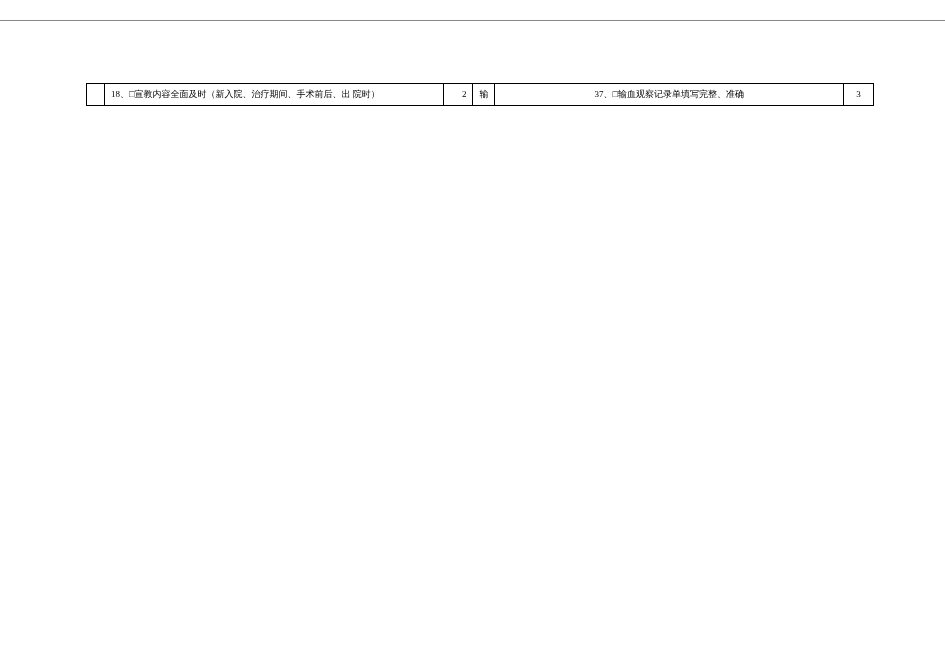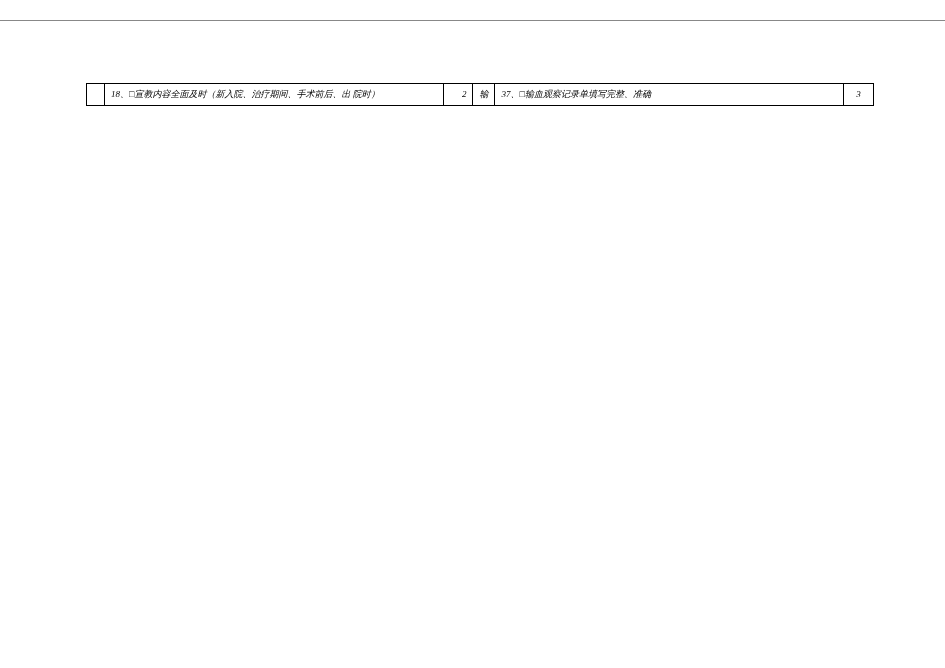--- a/index.html
+++ b/index.html
@@ -23,21 +23,20 @@
       width: 945px;
       height: 1px;
       background: #888;
     }
     .table-container {
       position: absolute;
       top: 83px;
       left: 86px;
       width: 788px;
       border-collapse: collapse;
-      font-style: italic;
     }
     .table-container table {
       border-collapse: collapse;
       width: 100%;
     }
     .table-container td {
       border: 1px solid #000;
       padding: 4px 6px;
       vertical-align: middle;
       font-size: 9px;
@@ -56,21 +55,21 @@
       width: 30px;
       text-align: right;
       vertical-align: top;
     }
     .col-cat-right {
       width: 18px;
       text-align: center;
     }
     .col-item-right {
       width: 350px;
-      text-align: left;
+      text-align: center;
       vertical-align: middle;
     }
     .col-score-right {
       width: 30px;
       text-align: center;
       vertical-align: middle;
     }
   </style>
 </head>
 <body>

